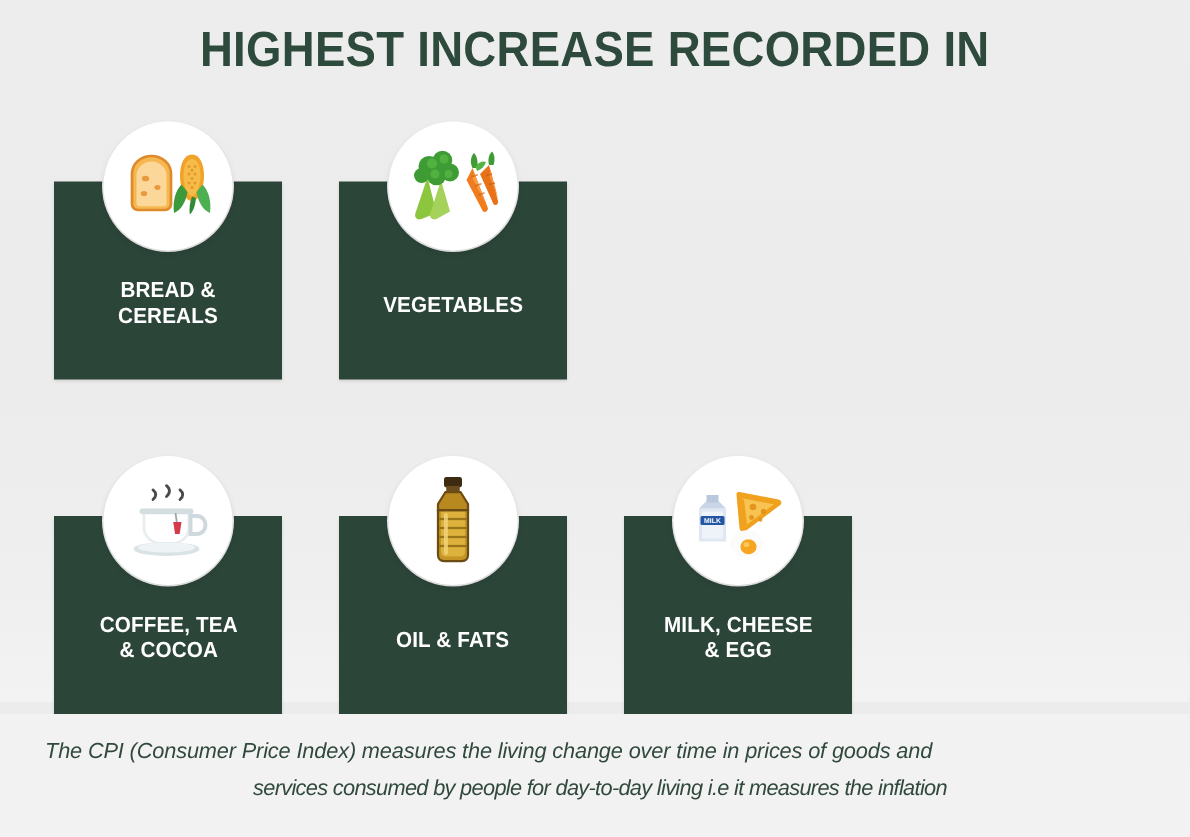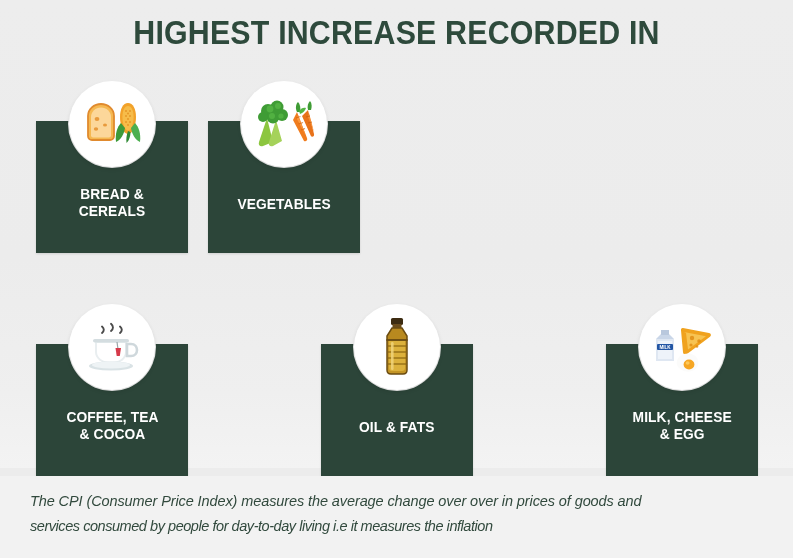--- a/index.html
+++ b/index.html
@@ -43,24 +43,24 @@
   #grid {
     position: absolute;
     top: 121px;
     left: 36px;
     width: 722px;
   }
   .row {
     position: relative;
     height: 132px;
     display: flex;
-    gap: 20px;
+    gap: 38px;
     margin-bottom: 91px;
   }
-  .row.row2 { margin-bottom: 0; justify-content: space-between; }
+  .row.row2 { margin-bottom: 0; }
 
   .card {
     position: relative;
     width: 152px;
     height: 132px;
     background: #2c4539;
     box-shadow: 0 1px 2px rgba(0,0,0,0.12);
     display: flex;
     align-items: flex-end;
     justify-content: center;
@@ -126,21 +126,21 @@
     left: 30px;
     top: 489px;
     width: 740px;
     font-size: 14.5px;
     line-height: 25px;
     font-style: italic;
     color: #31493d;
     font-family: "Liberation Sans", sans-serif;
     letter-spacing: -0.1px;
   }
-  #footer-text .l2 { letter-spacing: -0.45px; }
+  #footer-text .l2 { letter-spacing: -0.45px; text-align: center; }
 </style>
 </head>
 <body>
 
 <div id="page">
 
   <div id="title">HIGHEST INCREASE RECORDED IN</div>
 
   <div id="grid">
 
@@ -324,17 +324,17 @@
         </div>
         <div class="card-label lines2">MILK, CHEESE
 &amp; EGG</div>
       </div>
 
     </div>
   </div>
 
   <div id="footer-band"></div>
   <div id="footer-text">
-    <div class="l1">The CPI (Consumer Price Index) measures the average change over over in prices of goods and</div>
+    <div class="l1">The CPI (Consumer Price Index) measures the living change over time in prices of goods and</div>
     <div class="l2">services consumed by people for day-to-day living i.e it measures the inflation</div>
   </div>
 
 </div>
 
 </body></html>

